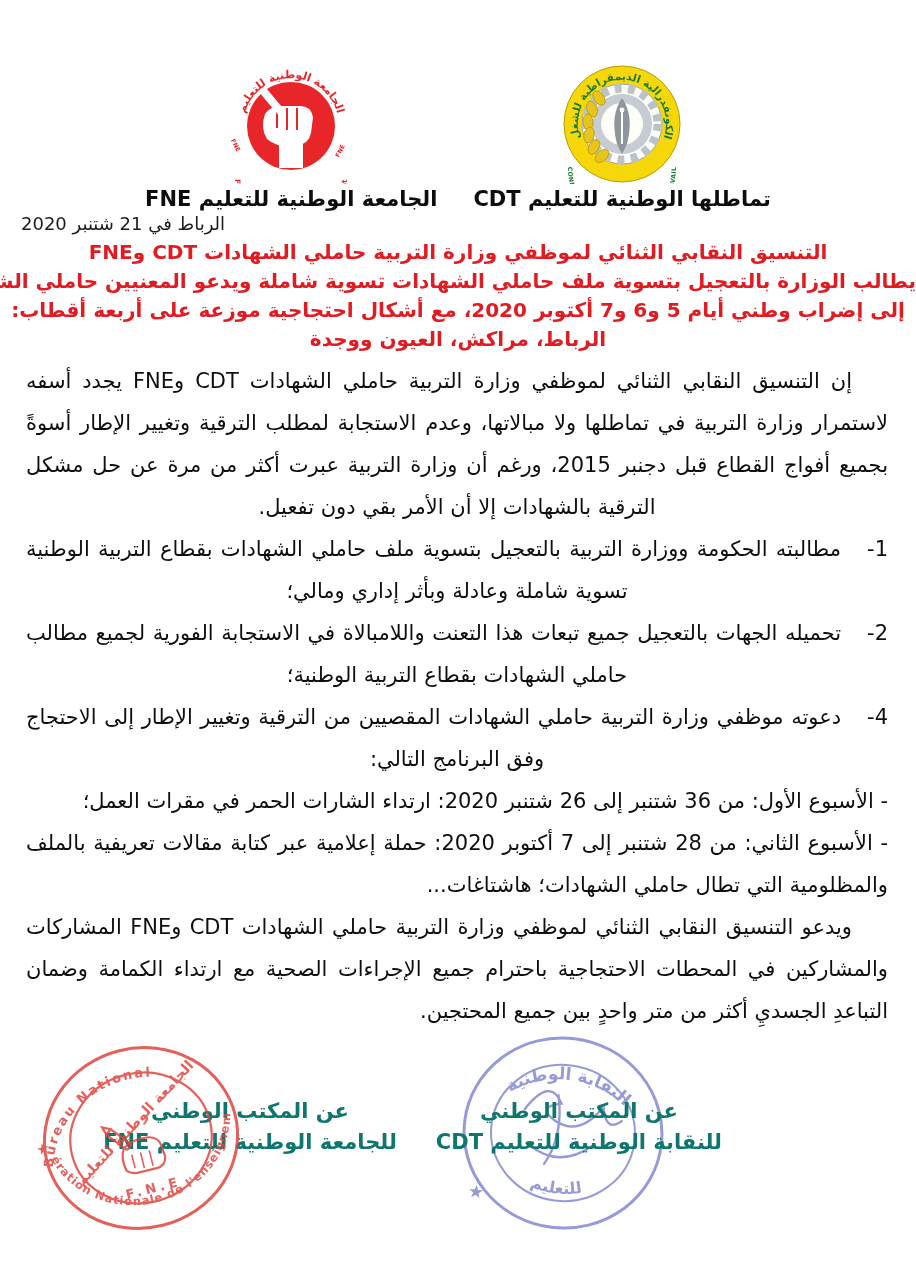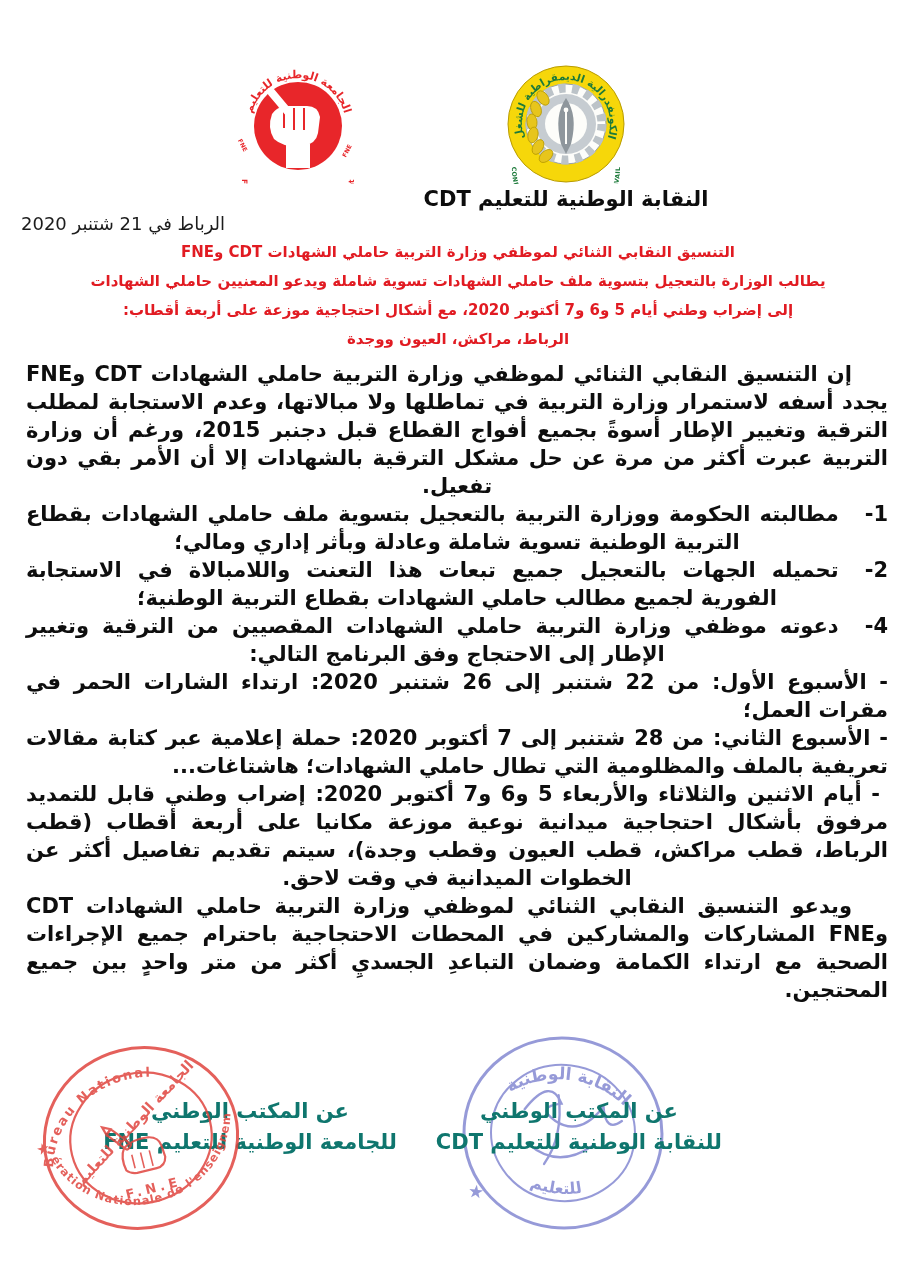--- a/index.html
+++ b/index.html
@@ -7,24 +7,24 @@
     position:relative;width:916px;height:1280px;background:#fff;overflow:hidden;
     font-family:"DejaVu Sans","Liberation Sans",sans-serif;color:#111;direction:rtl;
   }
   
   .logos{display:flex;justify-content:center;gap:36px;padding-top:60px;}
   .logo-col{display:flex;flex-direction:column;align-items:center;}
   .logo-caption{font-size:21px;font-weight:bold;color:#0d0d0d;margin-top:2px;white-space:nowrap;line-height:26px;}
   
   .date-line{font-size:18px;line-height:24px;color:#1c1c1c;text-align:left;padding-left:21px;direction:rtl;}
   
-  .headline{margin-top:2px;text-align:center;color:#e11b22;font-weight:bold;font-size:15px;line-height:29px;}
+  .headline{margin-top:2px;text-align:center;color:#e11b22;font-weight:bold;font-size:20px;line-height:29px;}
   .headline div{white-space:nowrap;}
   
-  .body-text{padding:6px 28px 0 26px;font-size:21px;line-height:28px;font-weight:bold;color:#0e0e0e;}
+  .body-text{padding:6px 28px 0 26px;font-size:21px;line-height:42px;font-weight:normal;color:#0e0e0e;}
   .para{margin:0;text-align:justify;}
   .indent{text-indent:36px;}
   .center-last{text-align-last:center;}
   .right-last{text-align-last:right;}
   .list-item{text-align:justify;text-align-last:center;}
   .num{white-space:pre;}
   .tab{display:inline-block;width:26px;}
   
   .sig{position:absolute;text-align:center;font-weight:bold;font-size:21px;line-height:31px;color:#0f766e;z-index:2;}
   .sig div{white-space:nowrap;}
@@ -68,21 +68,21 @@
           <line x1="78" y1="52" x2="78" y2="84" stroke="#fdfdfa" stroke-width="2"></line>
           <circle cx="78" cy="50" r="2.4" fill="#fdfdfa"></circle>
         </g>
         <text font-size="10.5" font-weight="bold" fill="#1c7a3a">
           <textPath href="#cdt-arc-top" startOffset="50%" text-anchor="middle">الكونفدرالية الديمقراطية للشغل</textPath>
         </text>
         <text font-size="6.2" font-weight="bold" fill="#1c7a3a" letter-spacing="0.4">
           <textPath href="#cdt-arc-bot" startOffset="50%" text-anchor="middle">CONFEDERATION DEMOCRATIQUE DU TRAVAIL</textPath>
         </text>
       </svg>
-      <div class="logo-caption">النقابة الوطنية للتعليم CDT</div>
+      <div class="logo-caption">تماطلها الوطنية للتعليم CDT</div>
     </div>
 
     <div class="logo-col">
       <svg width="180" height="124" viewBox="0 0 180 124">
         <defs>
           <path id="fne-arc-top" d="M 43.6,78.4 A 48,48 0 1 1 136.4,78.4" fill="none"></path>
           <path id="fne-arc-bot" d="M 41.5,94 A 56,56 0 1 0 138.5,94" fill="none"></path>
         </defs>
         <circle cx="90" cy="66" r="44" fill="#e8262a"></circle>
         <g>
@@ -96,20 +96,21 @@
         </g>
         <text font-size="11" font-weight="bold" fill="#e8262a">
           <textPath href="#fne-arc-top" startOffset="50%" text-anchor="middle">الجامعة الوطنية للتعليم</textPath>
         </text>
         <text font-size="7.5" font-weight="bold" fill="#e8262a" letter-spacing="0.3">
           <textPath href="#fne-arc-bot" startOffset="50%" text-anchor="middle">Fédération Nationale de l'Enseignement</textPath>
         </text>
         <text x="36" y="92" font-size="6" font-weight="bold" fill="#e8262a" transform="rotate(62 36 92)">FNE</text>
         <text x="144" y="86" font-size="6" font-weight="bold" fill="#e8262a" transform="rotate(-62 144 86)">FNE</text>
       </svg>
+      <div class="logo-caption">الجامعة الوطنية للتعليم FNE</div>
     </div>
   </div>
 
   <div class="date-line">الرباط في 21 شتنبر 2020</div>
 
   <div class="headline">
     <div>التنسيق النقابي الثنائي لموظفي وزارة التربية حاملي الشهادات CDT وFNE</div>
     <div>يطالب الوزارة بالتعجيل بتسوية ملف حاملي الشهادات تسوية شاملة ويدعو المعنيين حاملي الشهادات</div>
     <div>إلى إضراب وطني أيام 5 و6 و7 أكتوبر 2020، مع أشكال احتجاجية موزعة على أربعة أقطاب:</div>
     <div>الرباط، مراكش، العيون ووجدة</div>
@@ -121,23 +122,22 @@
     <div class="list-item">
       <span class="num">1-</span><span class="tab"></span><span>مطالبته الحكومة ووزارة التربية بالتعجيل بتسوية ملف حاملي الشهادات بقطاع التربية الوطنية تسوية شاملة وعادلة وبأثر إداري ومالي؛</span>
     </div>
     <div class="list-item">
       <span class="num">2-</span><span class="tab"></span><span>تحميله الجهات بالتعجيل جميع تبعات هذا التعنت واللامبالاة في الاستجابة الفورية لجميع مطالب حاملي الشهادات بقطاع التربية الوطنية؛</span>
     </div>
     <div class="list-item">
       <span class="num">4-</span><span class="tab"></span><span>دعوته موظفي وزارة التربية حاملي الشهادات المقصيين من الترقية وتغيير الإطار إلى الاحتجاج وفق البرنامج التالي:</span>
     </div>
 
-    <p class="para right-last">- الأسبوع الأول: من 22 شتنبر إلى 26 شتنبر 2020: ارتداء الشارات الحمر في مقرات العمل؛</p>
+    <p class="para right-last">- الأسبوع الأول: من 36 شتنبر إلى 26 شتنبر 2020: ارتداء الشارات الحمر في مقرات العمل؛</p>
     <p class="para right-last">- الأسبوع الثاني: من 28 شتنبر إلى 7 أكتوبر 2020: حملة إعلامية عبر كتابة مقالات تعريفية بالملف والمظلومية التي تطال حاملي الشهادات؛ هاشتاغات...</p>
-    <p class="para center-last" style="text-indent:8px">- أيام الاثنين والثلاثاء والأربعاء 5 و6 و7 أكتوبر 2020: إضراب وطني قابل للتمديد مرفوق بأشكال احتجاجية ميدانية نوعية موزعة مكانيا على أربعة أقطاب (قطب الرباط، قطب مراكش، قطب العيون وقطب وجدة)، سيتم تقديم تفاصيل أكثر عن الخطوات الميدانية في وقت لاحق.</p>
 
     <p class="para indent right-last">ويدعو التنسيق النقابي الثنائي لموظفي وزارة التربية حاملي الشهادات CDT وFNE المشاركات والمشاركين في المحطات الاحتجاجية باحترام جميع الإجراءات الصحية مع ارتداء الكمامة وضمان التباعدِ الجسديِ أكثر من متر واحدٍ بين جميع المحتجين.</p>
   </div>
 
   <div class="sig" id="sig-cdt">
     <div>عن المكتب الوطني</div>
     <div>للنقابة الوطنية للتعليم CDT</div>
   </div>
   <div class="sig" id="sig-fne">
     <div>عن المكتب الوطني</div>

